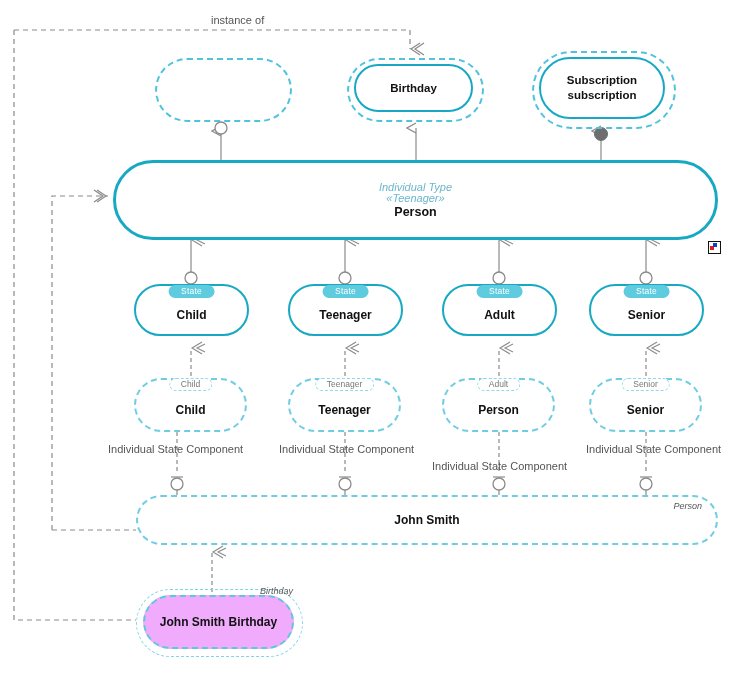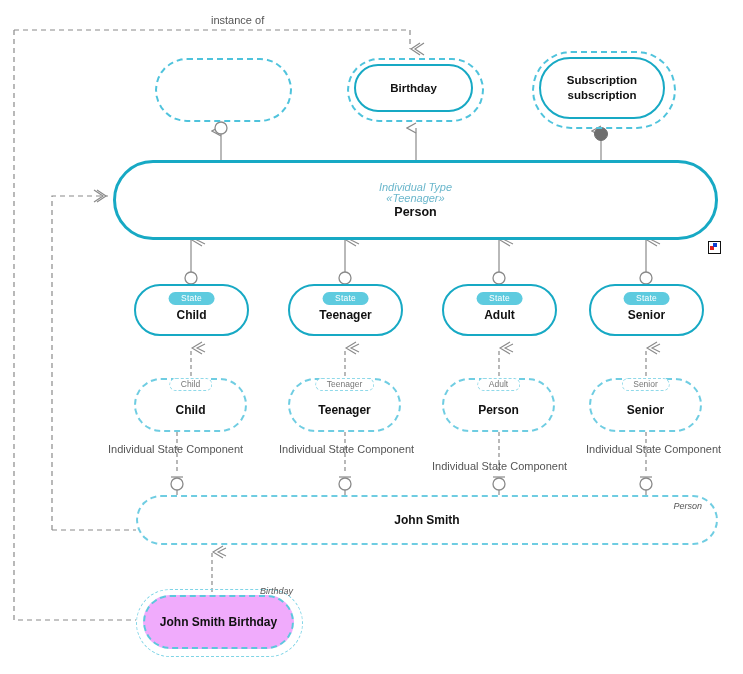--- a/index.html
+++ b/index.html
@@ -23,21 +23,21 @@
   .lbl-main{font-size:12px;font-weight:bold;color:#111;line-height:14px;}
   .lbl-title{font-size:11.5px;font-weight:bold;color:#111;}
 
   
   .metaItal{font-size:11px;font-style:italic;color:#6BB7CC;line-height:11px;}
   .personName{font-size:12.5px;font-weight:bold;color:#111;margin-top:1px;}
 
   
   .statePill{position:absolute;top:-1px;left:50%;transform:translateX(-50%);
              background:#5ECBDF;color:#fff;font-size:8.5px;border-radius:999px;
-             padding:1px 13px;letter-spacing:.2px;line-height:11px;margin-top:7px;}
+             padding:1px 13px;letter-spacing:.2px;line-height:11px;}
   
   .dashPill{position:absolute;top:-2px;left:50%;transform:translateX(-50%);
             border:1.4px dashed #8FD9E9;color:#777;background:#fff;font-size:8.5px;
             border-radius:999px;padding:0px 11px;line-height:11px;}
 
   
   .cornerLbl{position:absolute;font-size:9px;font-style:italic;color:#555;}
 
   
   .freeTxt{position:absolute;font-size:11px;color:#555;white-space:nowrap;}

